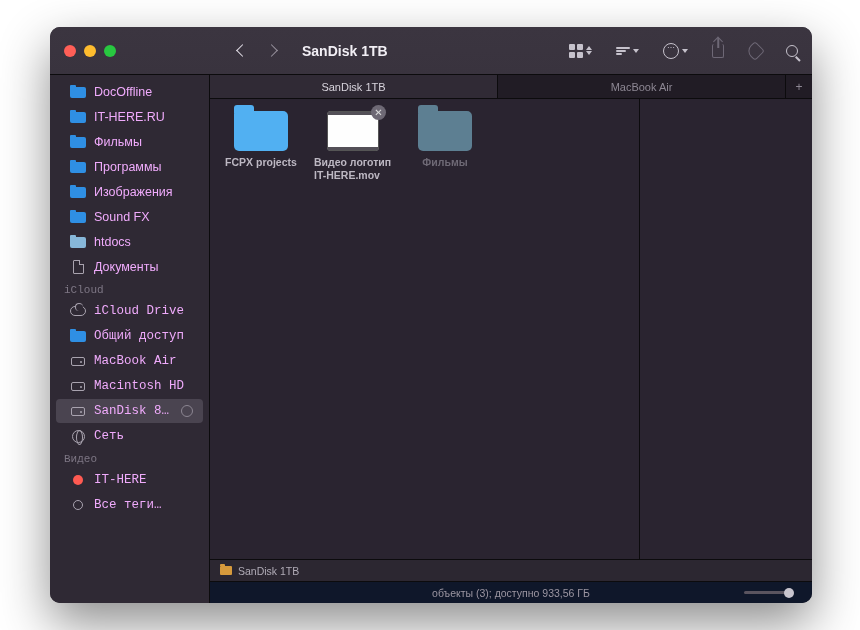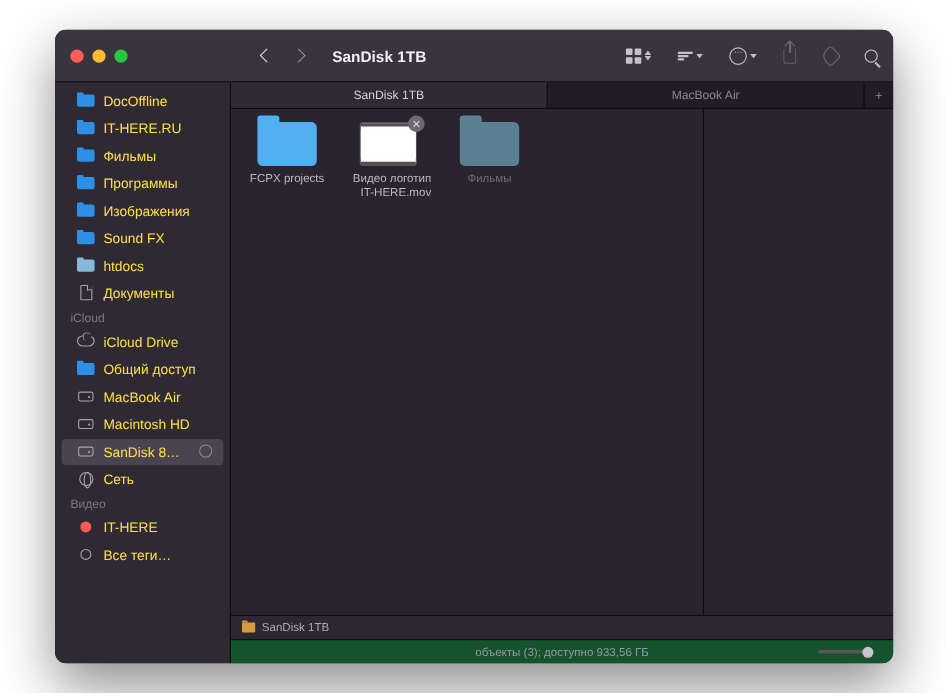--- a/index.html
+++ b/index.html
@@ -68,26 +68,26 @@
 
   
   .body{flex:1;display:flex;min-height:0;}
   .sidebar{
     width:160px;
     background:#2f2934;
     border-right:1px solid #0c0b0d;
     overflow-y:auto;
     padding:4px 0 4px;
   }
-  .sb-section{}
+  .sb-section{font-family:Liberation Mono, monospace;}
   .sb-head{color:#7d7684;font-size:11px;padding:4px 14px 2px;}
   .sb-item{
-    display:flex;gap:8px;
+    display:flex;align-items:center;gap:8px;
     padding:5px 10px 5px 14px;
-    color:#fde047;font-size:12.5px;
+    color:#f0abfc;font-size:12.5px;
     border-radius:4px;margin:1px 6px;
     cursor:pointer;white-space:nowrap;overflow:hidden;text-overflow:ellipsis;
   }
   .sb-item.sel{background:#4a4450;}
   .sb-ico{width:16px;height:12px;flex-shrink:0;display:flex;align-items:center;justify-content:center;}
   .fold{width:16px;height:11px;background:#2f8fe4;border-radius:1px 2px 2px 2px;position:relative;}
   .fold::before{content:"";position:absolute;top:-2px;left:0;width:6px;height:3px;background:#2f8fe4;border-radius:1px 1px 0 0;}
   .fold2{width:16px;height:11px;background:#87b7d9;border-radius:1px 2px 2px 2px;position:relative;}
   .fold2::before{content:"";position:absolute;top:-2px;left:0;width:6px;height:3px;background:#87b7d9;border-radius:1px 1px 0 0;}
   .cloud{width:16px;height:10px;border:1.4px solid #a9a3af;border-radius:7px;position:relative;background:transparent;}
@@ -110,38 +110,38 @@
   .tabs{display:flex;height:24px;background:#211c25;border-bottom:1px solid #0c0b0d;}
   .tab{flex:1;display:flex;align-items:center;justify-content:center;color:#8d8793;font-size:11px;border-right:1px solid #0c0b0d;cursor:pointer;}
   .tab.active{background:#302a35;color:#d8d4dd;}
   .tab-add{width:26px;display:flex;align-items:center;justify-content:center;color:#8d8793;cursor:pointer;}
   .columns{flex:1;display:flex;min-height:0;}
   .col{padding:12px;min-height:0;overflow:auto;}
   .col.left{width:430px;border-right:1px solid #0c0b0d;}
   .col.right{flex:1;}
   .items{display:flex;flex-wrap:wrap;gap:18px 14px;align-content:flex-start;}
   .file{width:78px;display:flex;flex-direction:column;align-items:center;gap:5px;cursor:pointer;position:relative;}
-  .file .lbl{color:#bdb8c3;font-size:10.5px;text-align:right;line-height:1.25;word-break:break-word;}
+  .file .lbl{color:#bdb8c3;font-size:10.5px;text-align:left;line-height:1.25;word-break:break-word;font-weight:bold;}
   .file.dim .lbl{color:#6e6975;}
   .bigfold{width:54px;height:40px;border-radius:3px 5px 5px 5px;position:relative;}
   .bigfold::before{content:"";position:absolute;top:-6px;left:0;width:20px;height:8px;border-radius:3px 3px 0 0;background:inherit;}
   .bigfold.blue{background:#51b0f2;}
   .bigfold.teal{background:#5d7f92;}
   .movfile{width:52px;height:40px;background:#fff;border-radius:3px;border:1px solid #555;display:flex;flex-direction:column;}
   .movfile .bar{height:3px;background:#545058;}
   .movfile .mid{flex:1;background:#fefefe;margin:3px 0;}
   .xbadge{position:absolute;top:-6px;right:6px;width:15px;height:15px;border-radius:50%;background:#6e6975;color:#ddd;font-size:10px;display:flex;align-items:center;justify-content:center;}
 
   
   .pathbar{height:22px;background:#2c2731;border-top:1px solid #0c0b0d;display:flex;align-items:center;padding:0 10px;gap:6px;color:#b0abb6;font-size:10.5px;}
   .pbico{width:12px;height:9px;background:#d79a3c;border-radius:1px;position:relative;}
   .pbico::before{content:"";position:absolute;top:-2px;left:0;width:5px;height:2px;background:#d79a3c;border-radius:1px 1px 0 0;}
 
   
-  .status{height:22px;background:#14532d;border-top:1px solid #0c0b0d;display:flex;align-items:center;justify-content:center;color:#9b95a1;font-size:10.5px;position:relative;}
+  .status{height:22px;background:#0f172a;border-top:1px solid #0c0b0d;display:flex;align-items:center;justify-content:center;color:#9b95a1;font-size:10.5px;position:relative;}
   .slider{position:absolute;right:18px;display:flex;align-items:center;gap:0;}
   .track{width:44px;height:3px;background:#5a545f;border-radius:2px;}
   .knob{width:10px;height:10px;border-radius:50%;background:#c9c5ce;margin-left:-4px;}
 
   .sidebar::-webkit-scrollbar{width:0;}
 </style>
 </head>
 <body>
 
 <div class="window">

